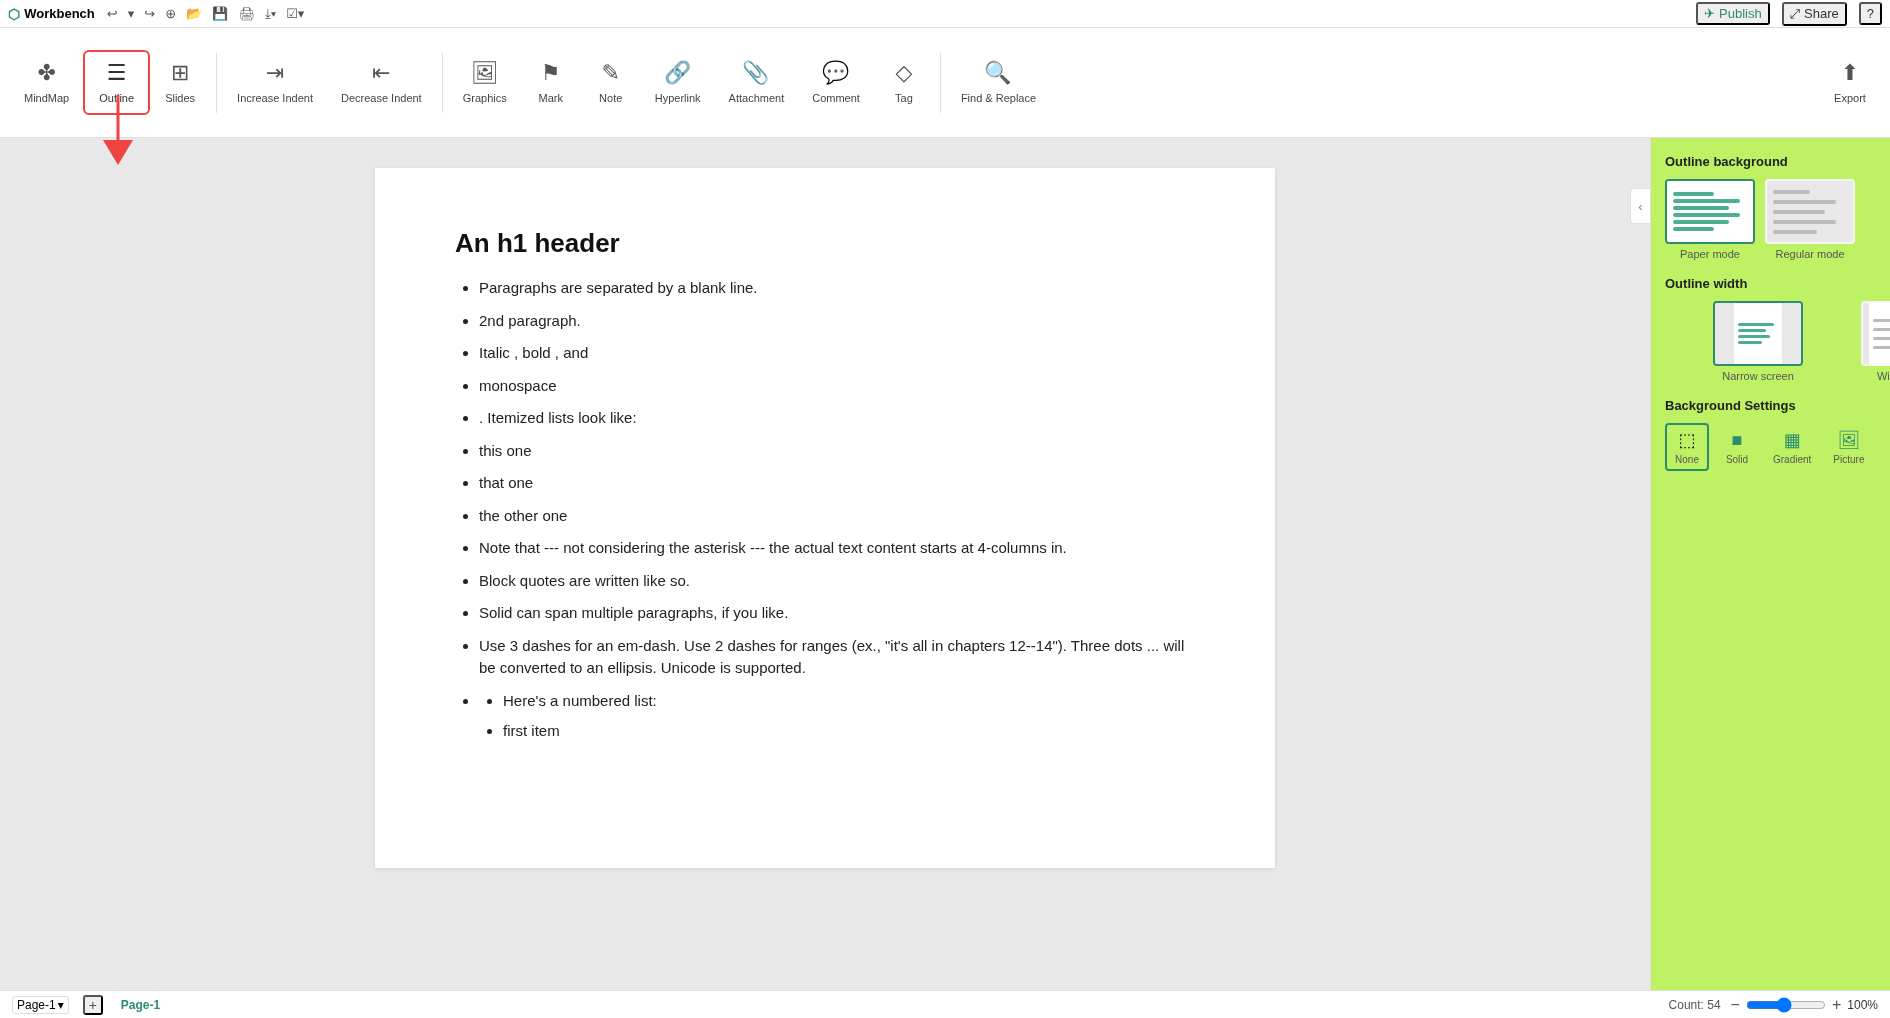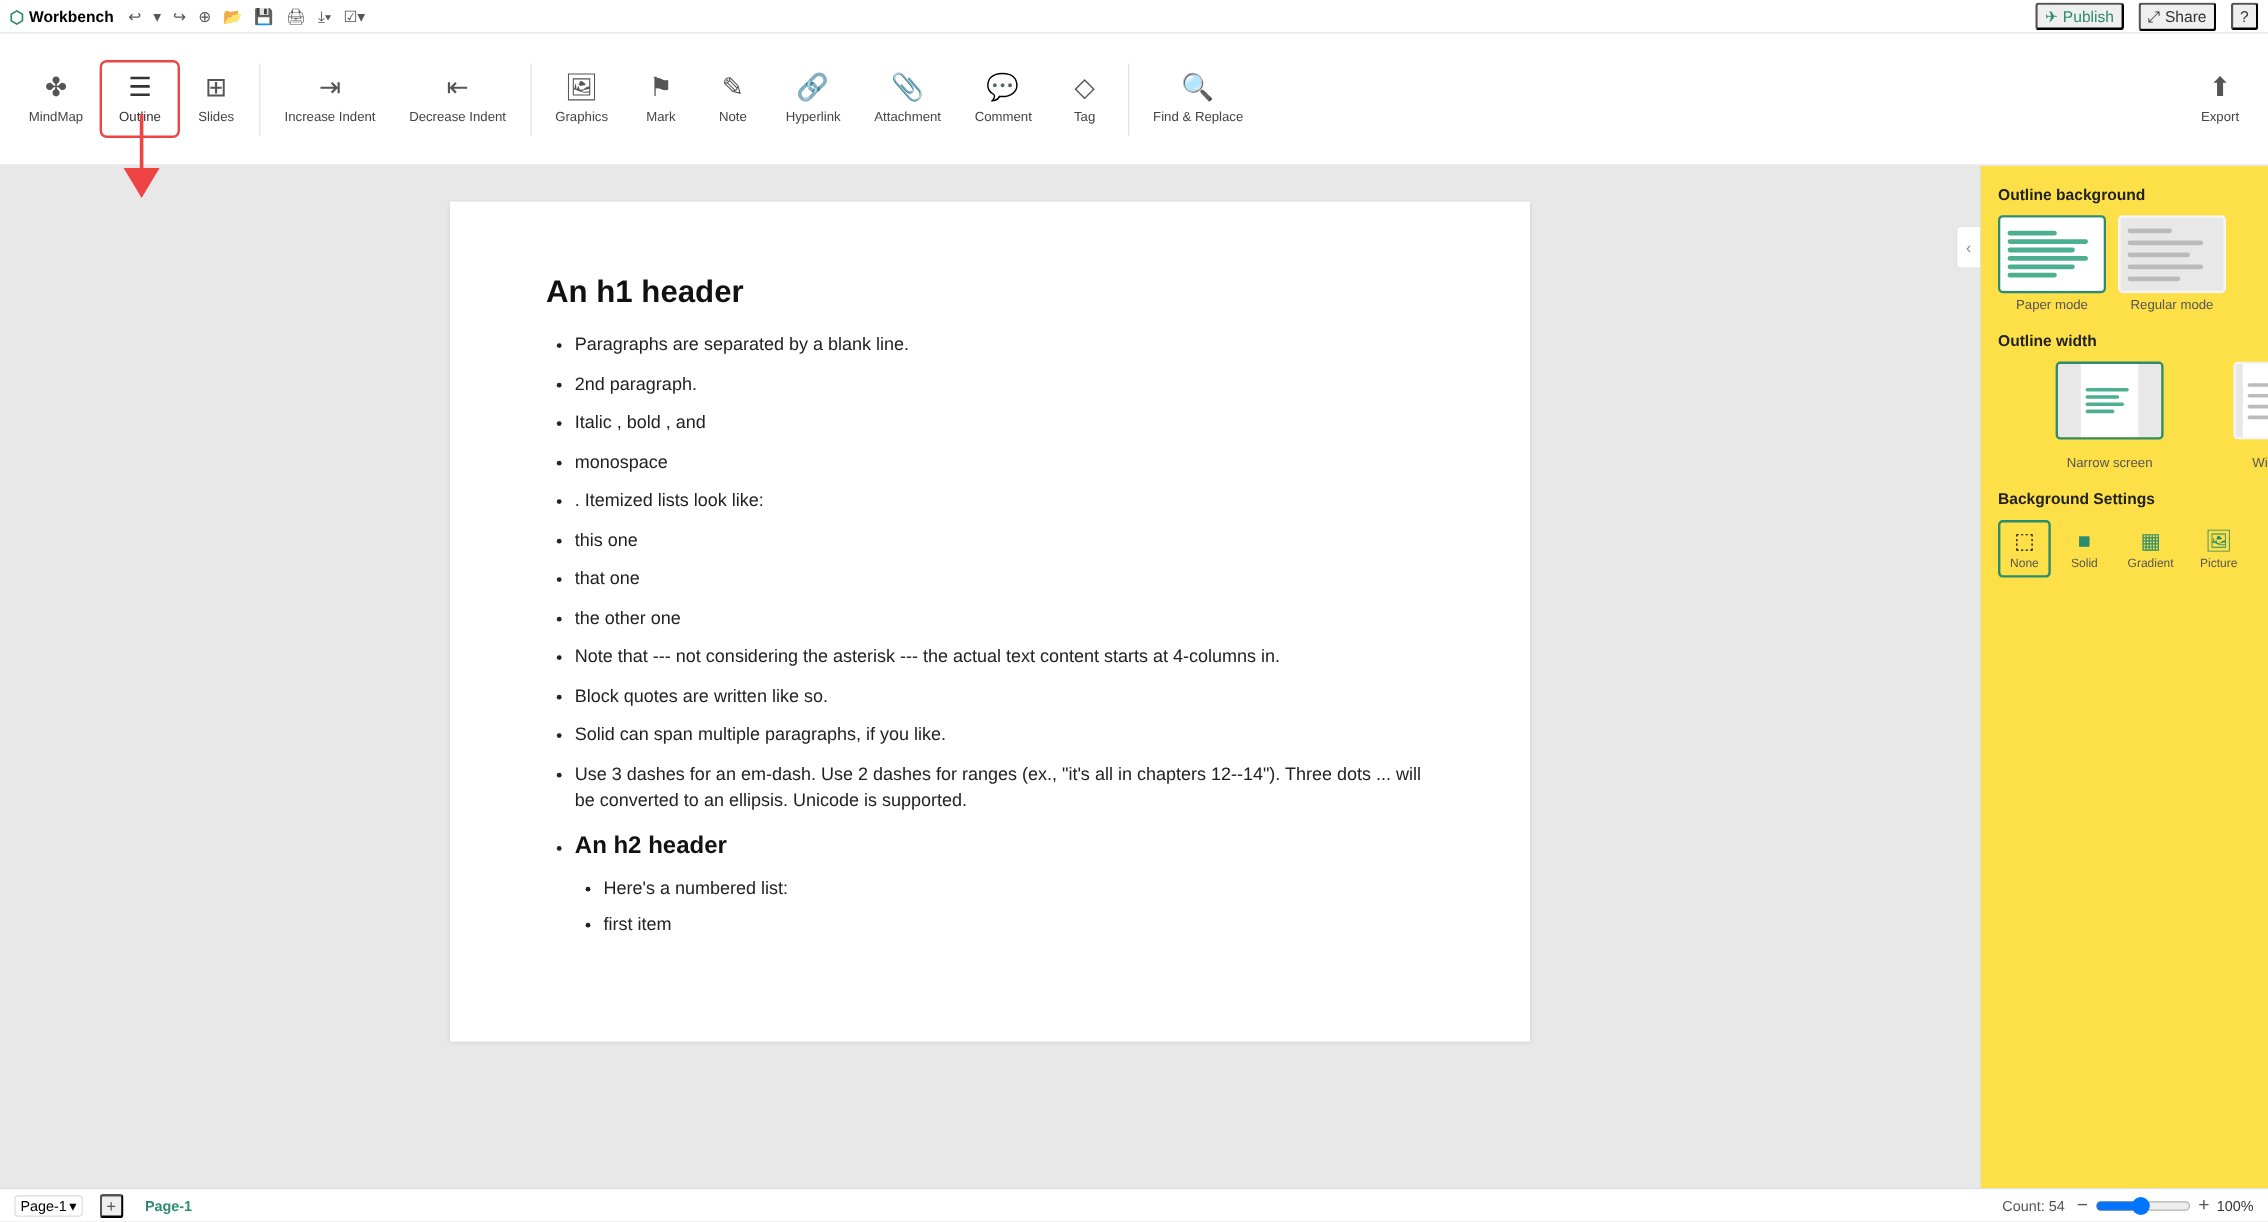--- a/index.html
+++ b/index.html
@@ -106,21 +106,21 @@
     .doc-h1 { font-size: 26px; font-weight: 700; margin-bottom: 18px; color: #111; }
     .doc-h2 { font-size: 20px; font-weight: 700; margin-top: 10px; margin-bottom: 10px; color: #111; }
     .bullet-list { list-style: disc; padding-left: 24px; }
     .bullet-list li { margin-bottom: 10px; font-size: 15px; line-height: 1.5; color: #222; }
     .sub-bullet-list { list-style: disc; padding-left: 24px; margin-top: 8px; }
     .sub-bullet-list li { margin-bottom: 8px; font-size: 15px; line-height: 1.5; color: #222; }
 
     
     .right-panel {
       width: 240px;
-      background: #fde047;
+      background: #bef264;
       border-left: 1px solid #e0e0e0;
       overflow-y: auto;
       padding: 16px 14px;
       display: flex;
       flex-direction: column;
       gap: 16px;
     }
 
     .panel-collapse-btn {
       position: absolute;
@@ -173,21 +173,21 @@
 
     
     .regular-thumb { background: #e8e8e8; position: relative; width: 100%; height: 100%; display: flex; flex-direction: column; justify-content: center; align-items: flex-start; padding: 6px; gap: 3px; }
     .regular-line { height: 4px; border-radius: 2px; background: #bbb; }
 
     .width-options { display: flex; gap: 10px; }
     .width-option {
       display: flex;
       flex-direction: column;
       align-items: center;
-      gap: 14px;
+      gap: 4px;
       cursor: pointer;
       padding-left: 48px;
     }
     .width-thumb {
       width: 90px;
       height: 65px;
       border-radius: 4px;
       border: 2px solid transparent;
       overflow: hidden;
       background: #f5f5f5;
@@ -382,21 +382,20 @@
         <li><span>monospace</span></li>
         <li><span>. Itemized lists look like:</span></li>
         <li><span>this one</span></li>
         <li><span>that one</span></li>
         <li><span>the other one</span></li>
         <li><span>Note that --- not considering the asterisk --- the actual text content starts at 4-columns in.</span></li>
         <li><span>Block quotes are written like so.</span></li>
         <li><span>Solid can span multiple paragraphs, if you like.</span></li>
         <li><span>Use 3 dashes for an em-dash. Use 2 dashes for ranges (ex., "it's all in chapters 12--14"). Three dots ... will be converted to an ellipsis. Unicode is supported.</span></li>
         <li>
-          <h2 class="doc-h2">An h2 header</h2>
           <ul class="sub-bullet-list">
             <li><span>Here's a numbered list:</span></li>
             <li><span>first item</span></li>
           </ul>
         </li>
       </ul>
     </div>
   </div>
 
   <div class="panel-collapse-btn">‹</div>

